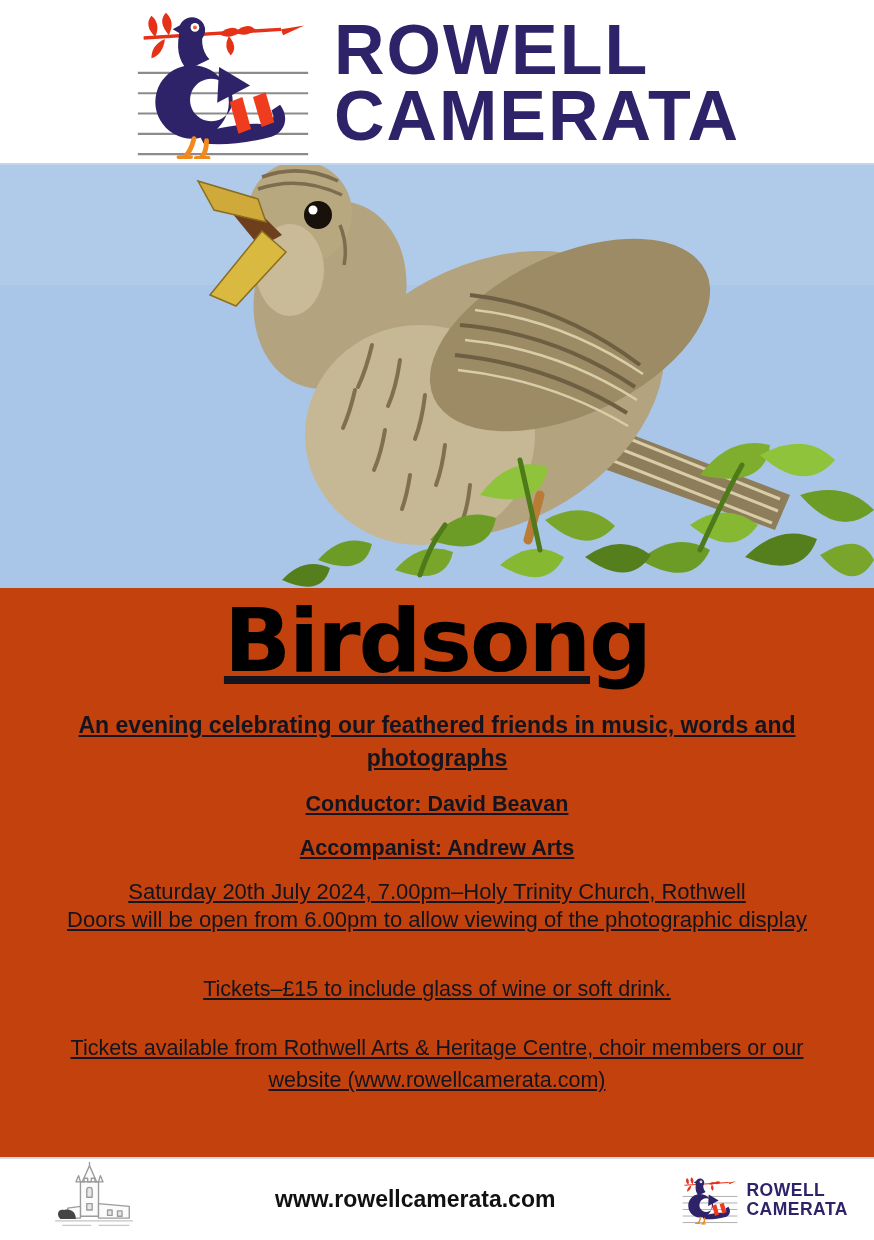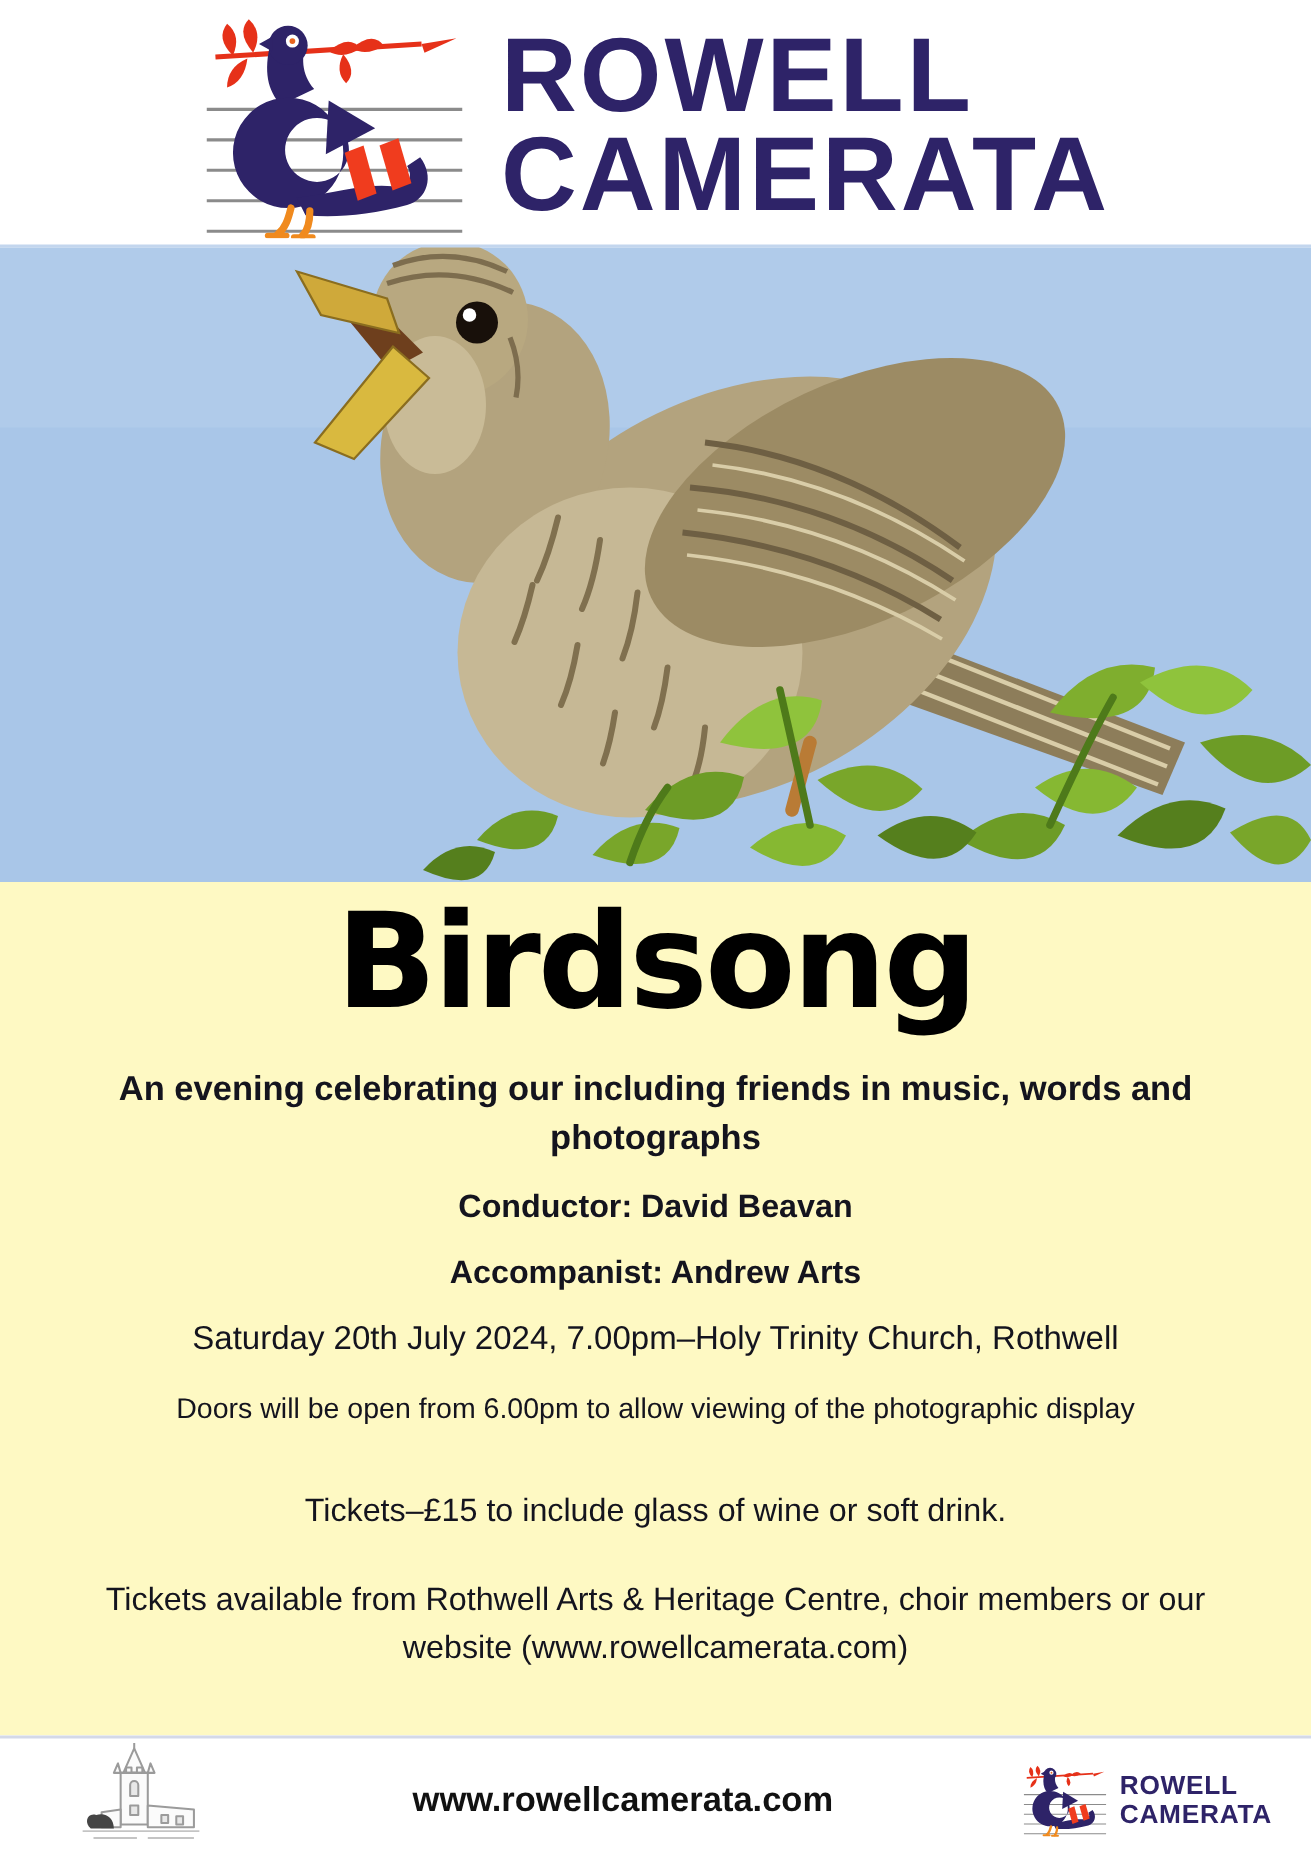--- a/index.html
+++ b/index.html
@@ -37,24 +37,25 @@
   .photo-section {
     height: 425px;
     border-top: 2px solid #c3d6ee;
     line-height: 0;
   }
   .photo-section svg { display: block; width: 874px; height: 423px; }
 
   
   .main {
     height: 569px;
-    background: #fef9c3;
+    background: #c2410c;
     text-align: center;
     color: #14141e;
     padding-top: 6px;
+    text-decoration: underline;
   }
   .event-title {
     font-family: "DejaVu Sans", sans-serif;
     font-weight: 700;
     font-size: 88px;
     line-height: 1.06;
     color: #000000;
     letter-spacing: -2px;
   }
   .main p { margin-left: auto; margin-right: auto; }
@@ -66,21 +67,21 @@
   }
   .programme {
     margin-top: 10px;
     font-size: 19.5px;
     line-height: 1.32;
     max-width: 814px;
   }
   .conductor { margin-top: 17px; font-size: 21.5px; font-weight: bold; text-align: center; }
   .accompanist { margin-top: 19px; font-size: 21.5px; font-weight: bold; }
   .datetime { margin-top: 18px; font-size: 22px; text-align: center; }
-  .doors { margin-top: 24px; font-size: 19px; }
+  .doors { margin-top: 2px; font-size: 22px; }
   .price { margin-top: 44px; font-size: 21.5px; }
   .availability {
     margin-top: 30px;
     font-size: 21.5px;
     line-height: 1.52;
     max-width: 800px;
   }
 
   
   .footer {
@@ -287,21 +288,21 @@
             <path d="M700,385 Q725,330 742,300"></path>
             <path d="M420,410 Q430,380 445,360"></path>
           </g>
         </g>
       </g>
     </svg>
   </div>
 
   <div class="main">
     <h1 class="event-title">Birdsong</h1>
-    <p class="subtitle">An evening celebrating our including friends in music, words and photographs</p>
+    <p class="subtitle">An evening celebrating our feathered friends in music, words and photographs</p>
     <p class="conductor">Conductor: David Beavan</p>
     <p class="accompanist">Accompanist: Andrew Arts</p>
     <p class="datetime">Saturday 20th July 2024, 7.00pm–Holy Trinity Church, Rothwell</p>
     <p class="doors">Doors will be open from 6.00pm to allow viewing of the photographic display</p>
     <p class="price">Tickets–£15 to include glass of wine or soft drink.</p>
     <p class="availability">Tickets available from Rothwell Arts &amp; Heritage Centre, choir members or our website (www.rowellcamerata.com)</p>
   </div>
 
   <div class="footer">
     <svg class="church-svg">

